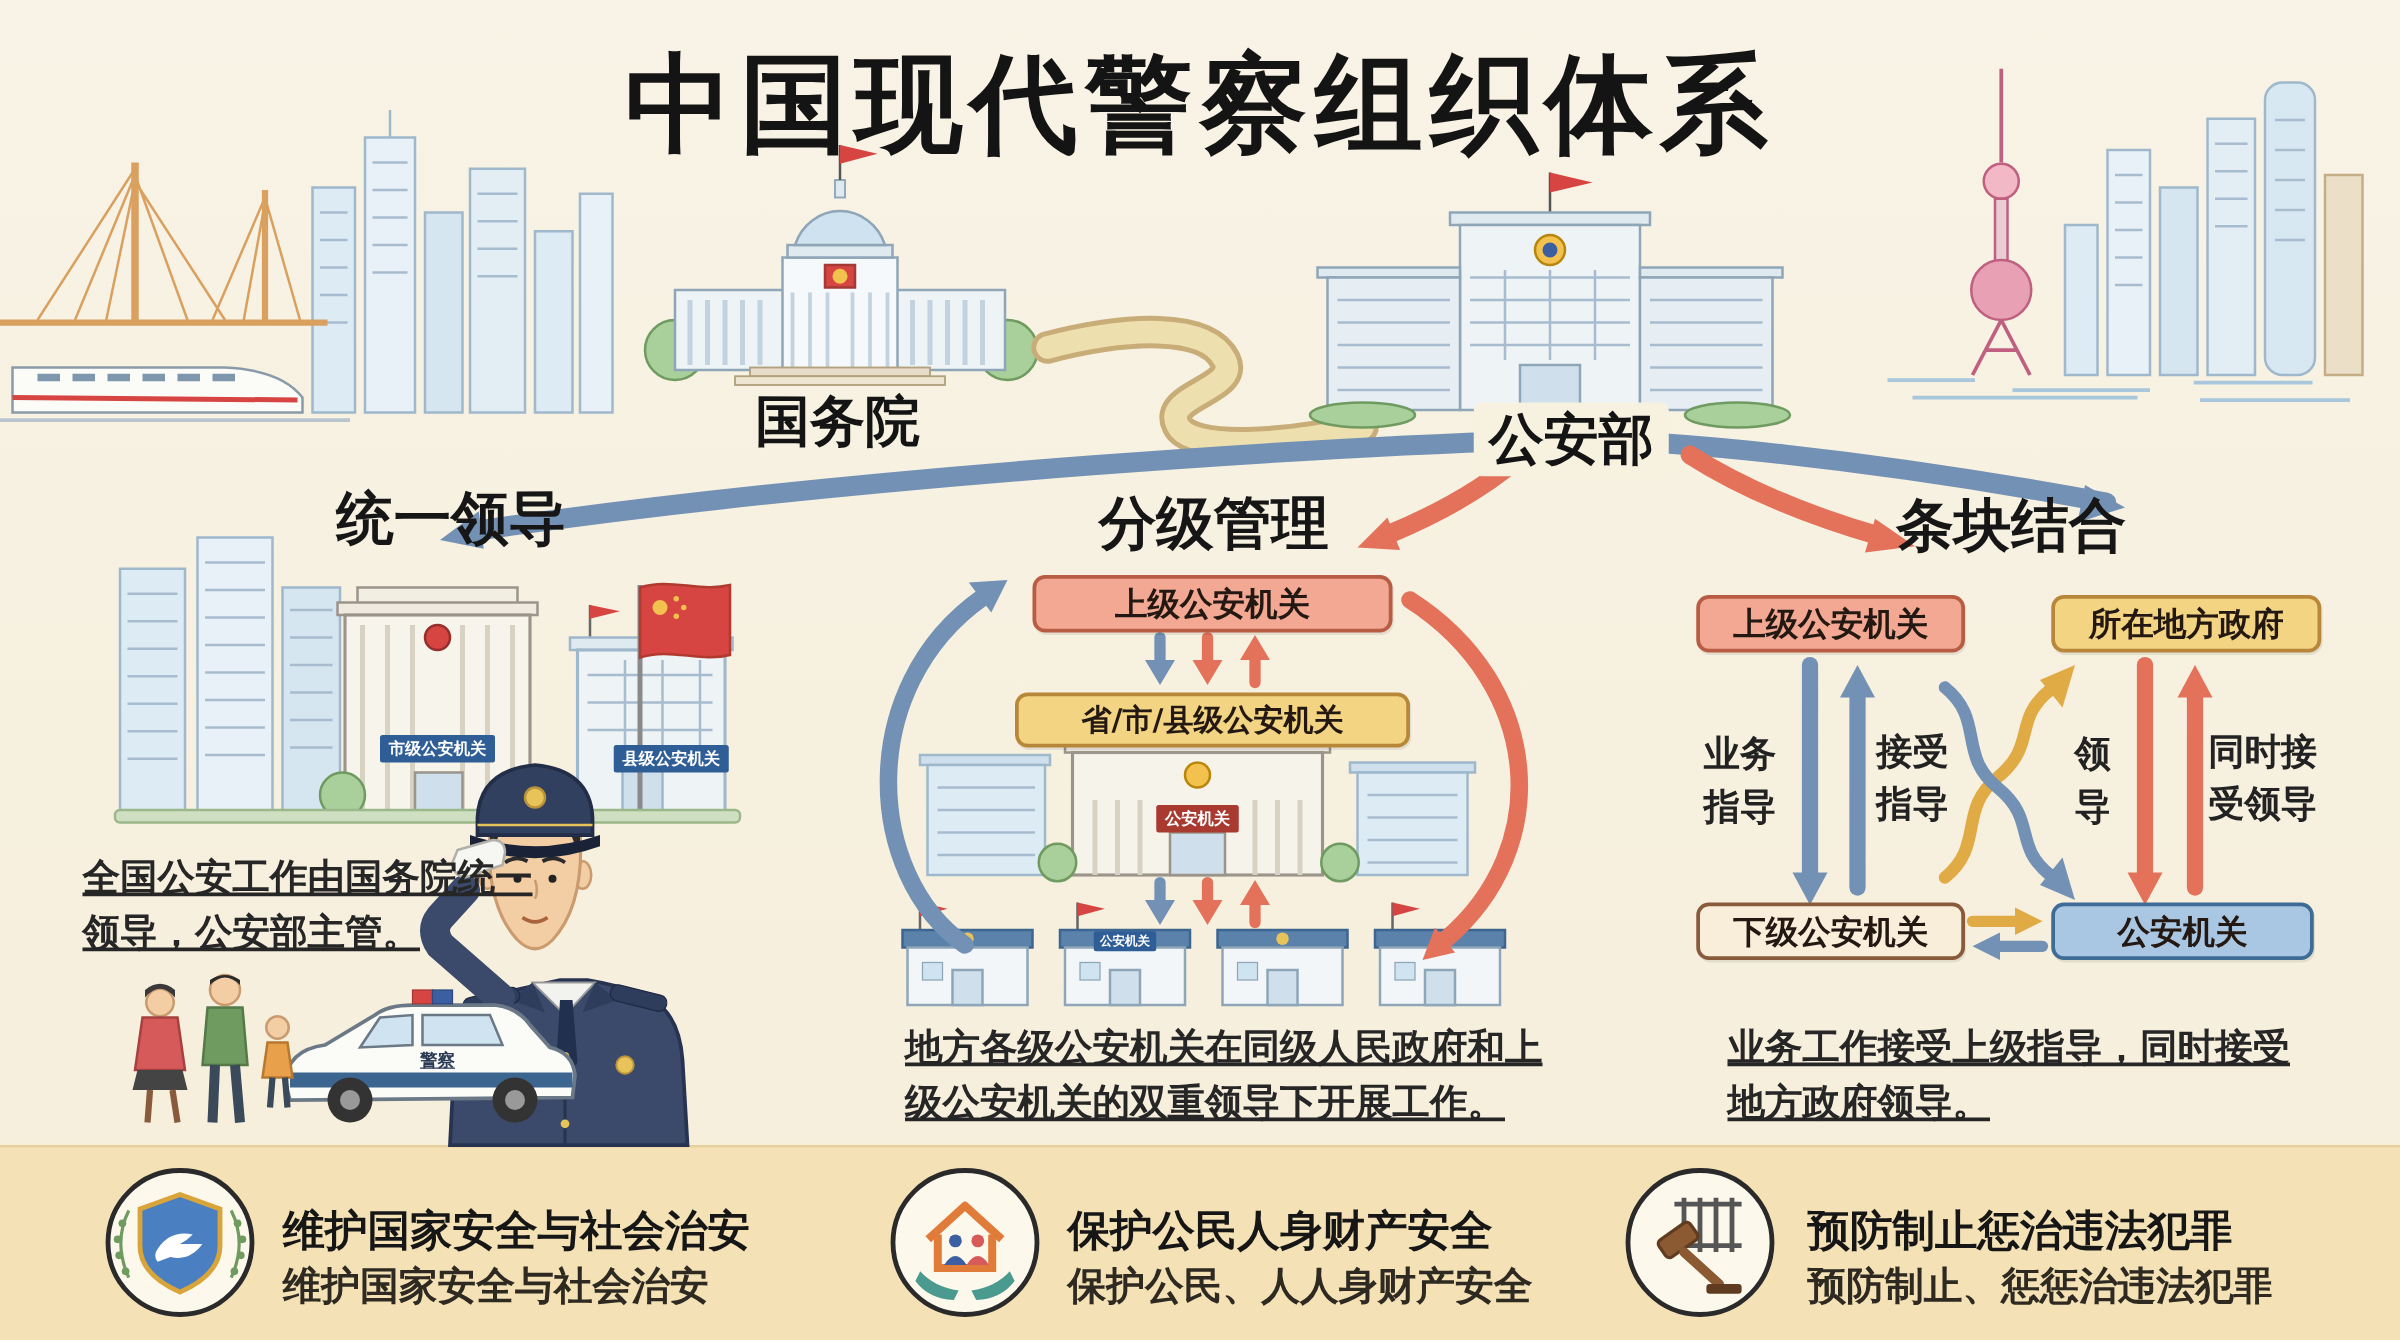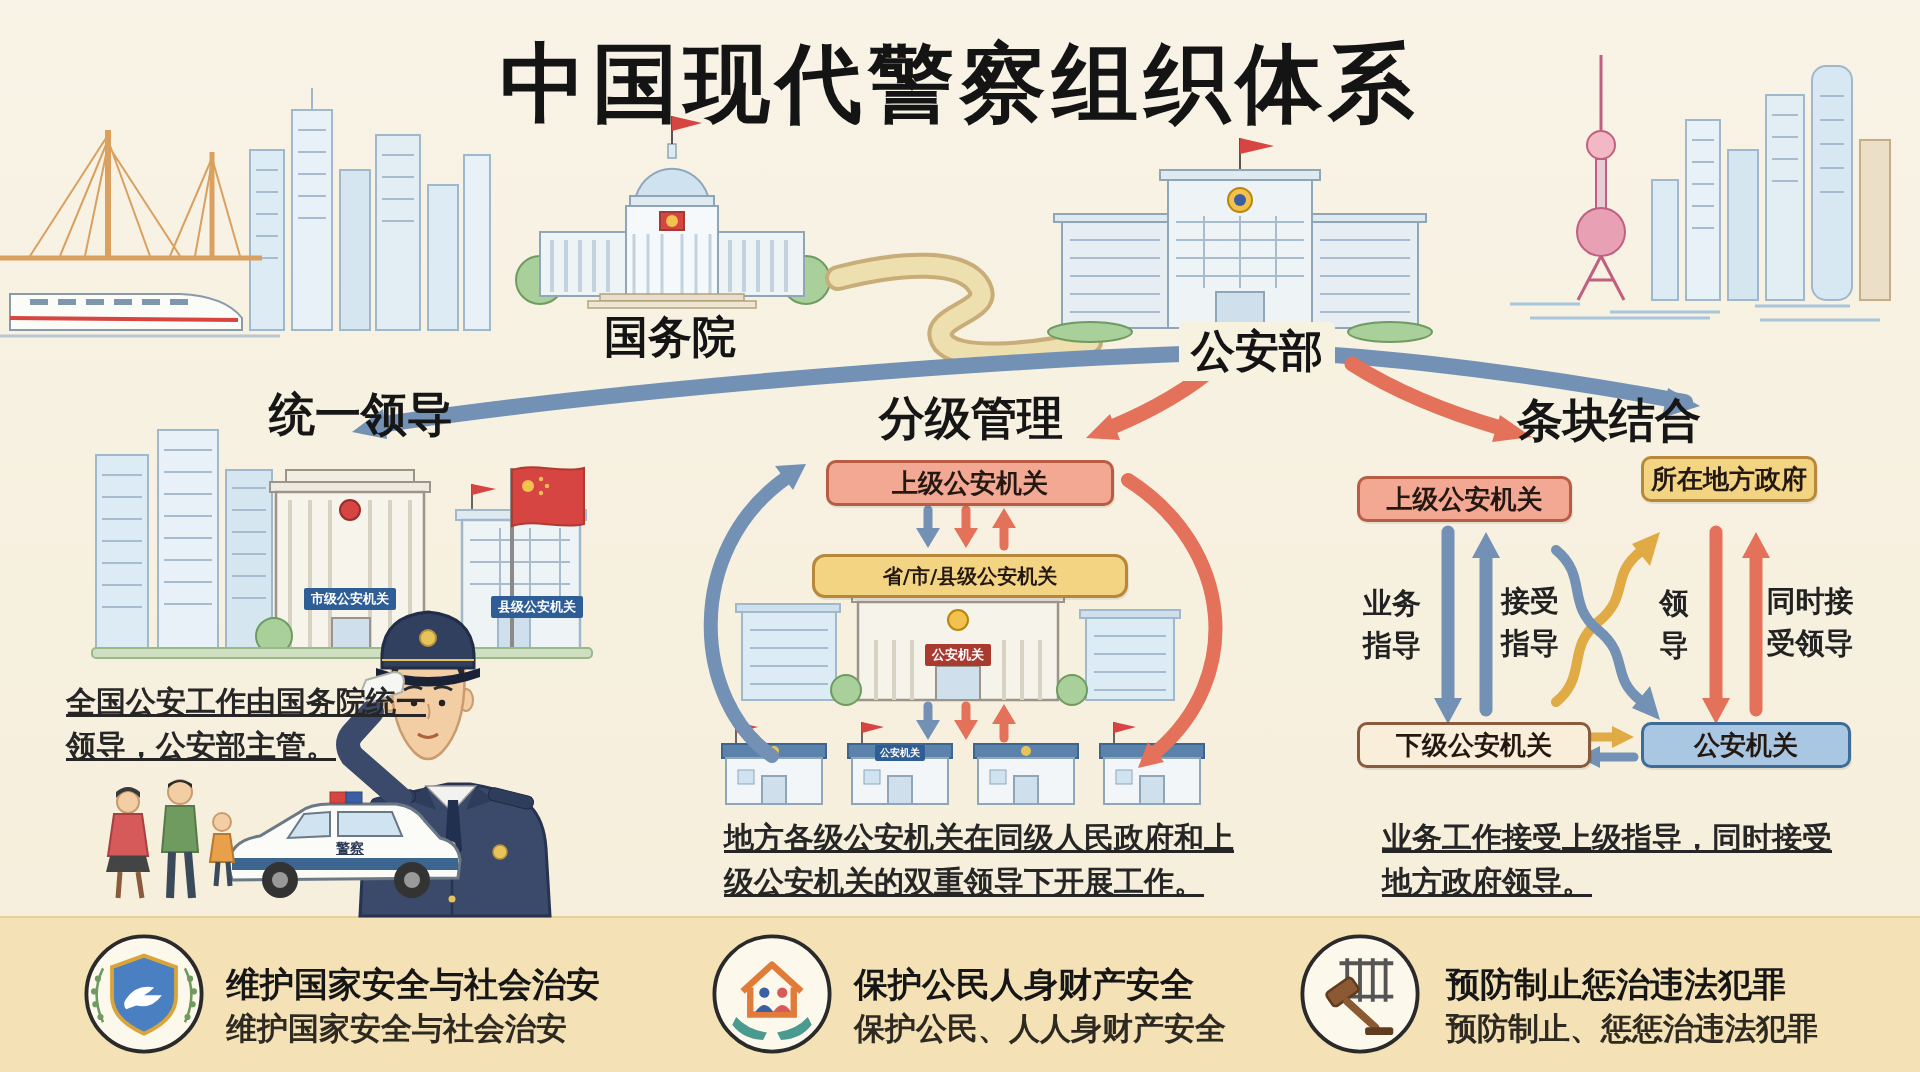--- a/index.html
+++ b/index.html
@@ -9,21 +9,21 @@
   .abs { position:absolute; }
   .title { left:0; right:0; top:26px; text-align:center; font-size:86px; font-weight:bold; color:#141414; letter-spacing:6px; }
   .hdr { font-size:46px; font-weight:bold; color:#161616; transform:translateX(-50%); white-space:nowrap; }
   .lbl-lg { font-size:44px; font-weight:bold; color:#141414; transform:translateX(-50%); white-space:nowrap; }
   .mps-bg { background:#f7f1e0; padding:0 12px; border-radius:6px; }
   .box { display:flex; align-items:center; justify-content:center; font-weight:bold; color:#241812; border-radius:10px; white-space:nowrap; box-shadow:1px 2px 0 rgba(0,0,0,0.08); }
   .box-red { background:#f2a893; border:3px solid #b85c43; }
   .box-yellow { background:#f3d483; border:3px solid #b8873a; }
   .box-blue { background:#a9c6e2; border:3px solid #3e6c96; }
   .box-cream { background:#f8eed9; border:3px solid #8a5a3c; }
-  .fs26 { font-size:26px; } .fs24 { font-size:20px;border-radius:13px; }
+  .fs26 { font-size:26px; } .fs24 { font-size:24px; }
   .desc { font-size:30px; font-weight:bold; color:#262626; white-space:nowrap;text-decoration:underline; }
   .vlabel { font-size:29px; font-weight:bold; color:#222; transform:translateX(-50%); white-space:nowrap; }
   .sign { font-size:13px; font-weight:bold; color:#fff; background:#2f5e96; padding:2px 7px; border-radius:2px; white-space:nowrap; transform:translateX(-50%); }
   .sign-red { background:#a83a30; }
   .sign-tiny { font-size:10px; padding:1px 5px; }
   .car-text { font-size:14px; font-weight:bold; color:#2b3a55; white-space:nowrap; }
   .footer-bar { left:0; top:916px; width:1920px; height:156px; background:#f4e2b6; border-top:2px solid #e6d09e; }
   .fitem-title { font-size:34px; font-weight:bold; color:#161616; white-space:nowrap; }
   .fitem-sub { font-size:31px; font-weight:600; color:#2e2a22; white-space:nowrap; }
   svg.art { left:0; top:0; }
@@ -343,22 +343,22 @@
   <div class="abs car-text" style="left:336px; top:840px;text-decoration:underline;">警察</div>
 
   <div class="abs box box-red fs26" style="left:826px; top:460px; width:288px; height:46px;">上级公安机关</div>
   <div class="abs box box-yellow fs24" style="left:812px; top:554px; width:316px; height:44px;">省/市/县级公安机关</div>
   <div class="abs sign sign-red" style="left:958px; top:644px;">公安机关</div>
   <div class="abs sign sign-tiny" style="left:900px; top:745px;">公安机关</div>
   <div class="abs desc" style="left:724px; top:818px;">地方各级公安机关在同级人民政府和上</div>
   <div class="abs desc" style="left:724px; top:862px;">级公安机关的双重领导下开展工作。</div>
 
   <div class="abs box box-red fs26" style="left:1357px; top:476px; width:215px; height:46px;">上级公安机关</div>
-  <div class="abs box box-yellow fs26" style="left:1641px; top:456px; width:176px; height:46px;">所在地方政府</div>
-  <div class="abs box box-cream fs26" style="left:1357px; top:722px; width:234px; height:46px;">下级公安机关</div>
+  <div class="abs box box-yellow fs26" style="left:1641px; top:476px; width:216px; height:46px;">所在地方政府</div>
+  <div class="abs box box-cream fs26" style="left:1357px; top:722px; width:215px; height:46px;">下级公安机关</div>
   <div class="abs box box-blue fs26" style="left:1641px; top:722px; width:210px; height:46px;">公安机关</div>
 
   <div class="abs vlabel" style="left:1392px; top:584px;">业务</div>
   <div class="abs vlabel" style="left:1392px; top:626px;">指导</div>
   <div class="abs vlabel" style="left:1530px; top:582px;">接受</div>
   <div class="abs vlabel" style="left:1530px; top:624px;">指导</div>
   <div class="abs vlabel" style="left:1674px; top:584px;">领</div>
   <div class="abs vlabel" style="left:1674px; top:626px;">导</div>
   <div class="abs vlabel" style="left:1810px; top:582px;">同时接</div>
   <div class="abs vlabel" style="left:1810px; top:624px;">受领导</div>

